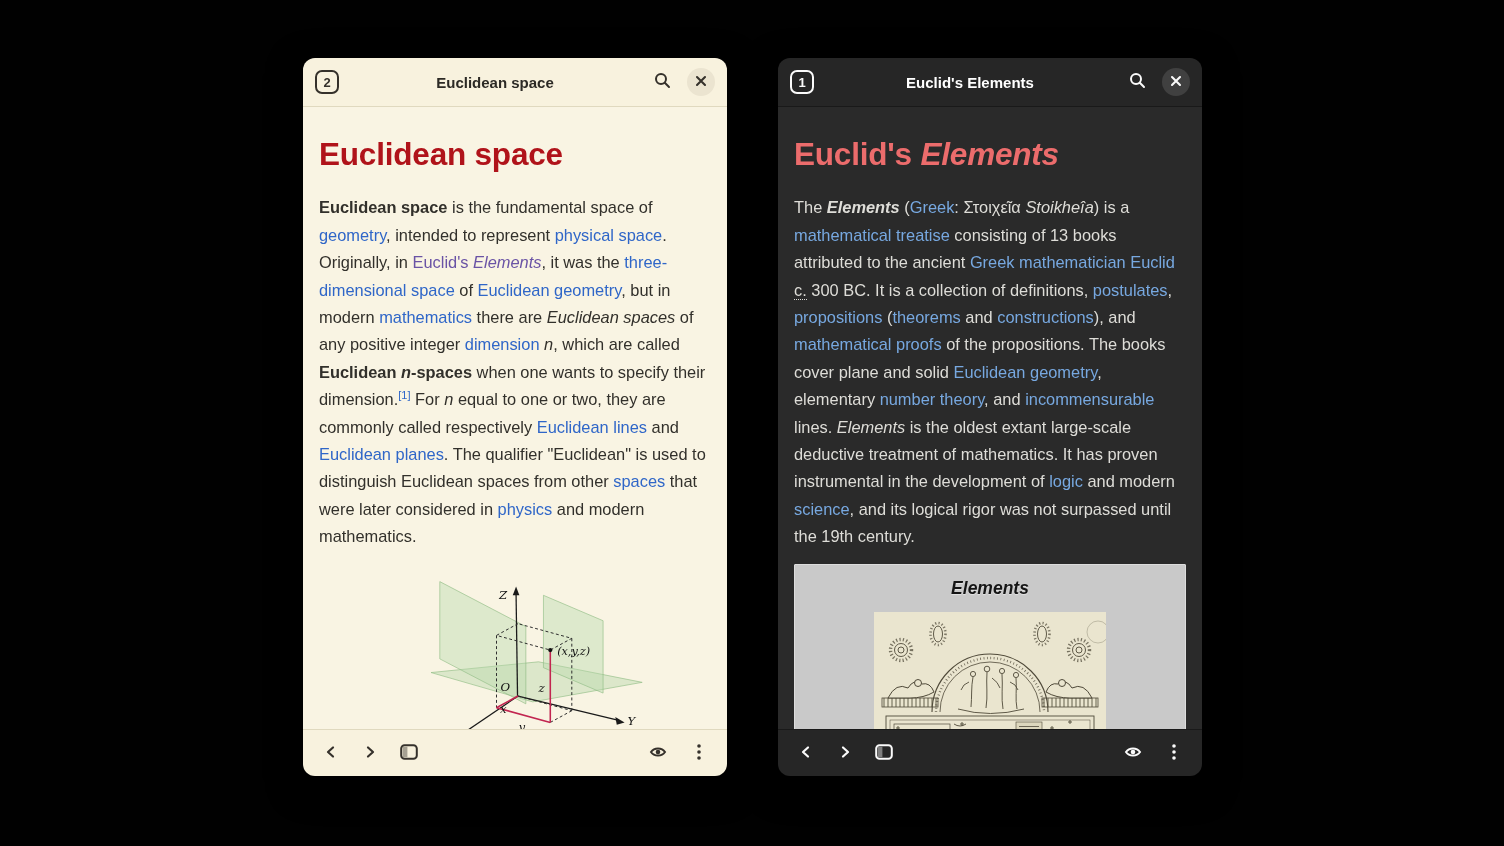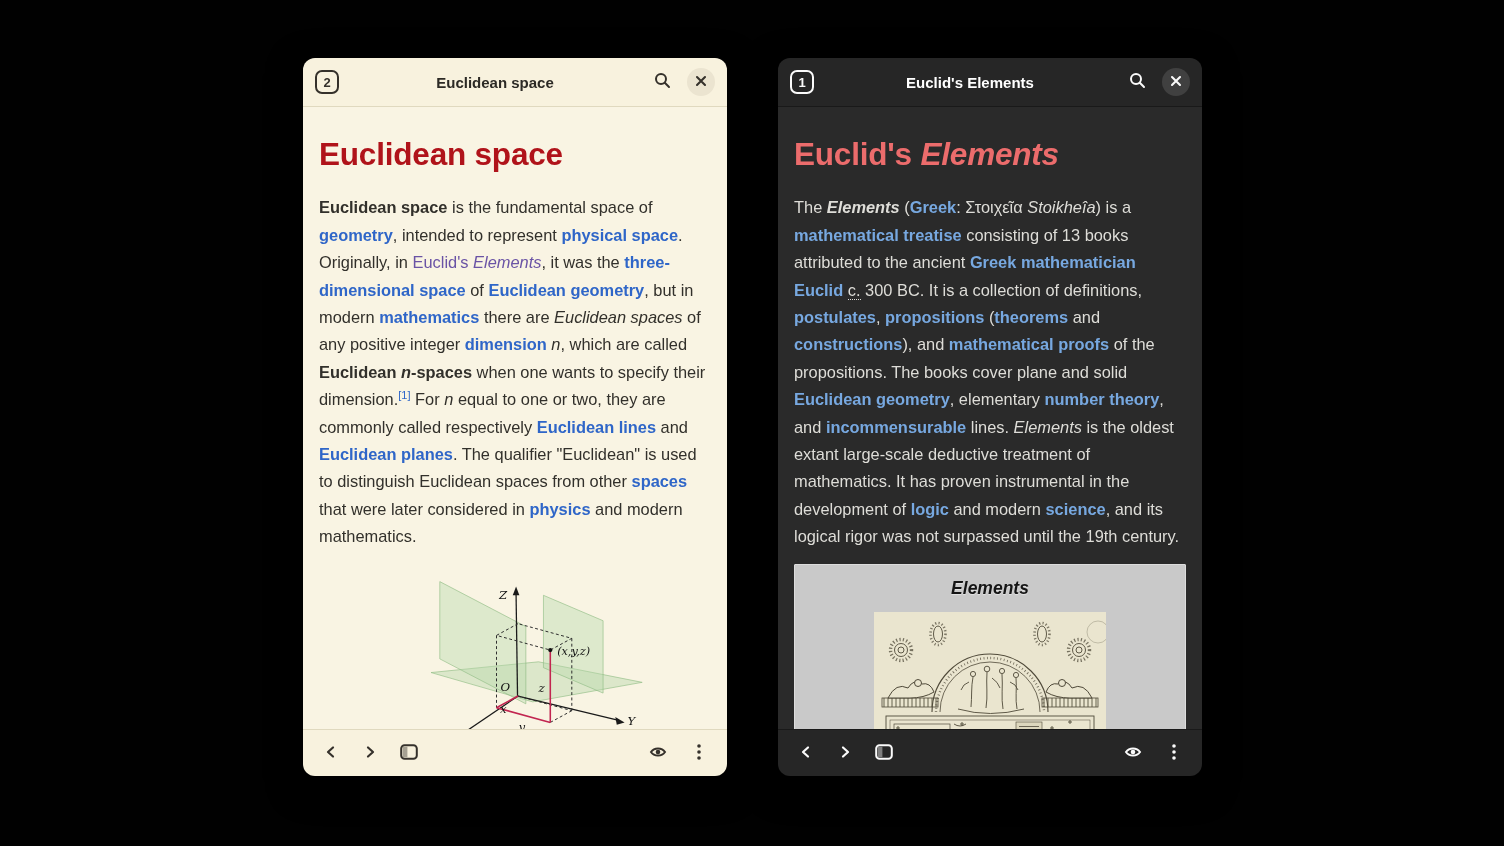--- a/index.html
+++ b/index.html
@@ -50,21 +50,21 @@
   .content{flex:1;overflow:hidden;background:var(--bg);padding:0 16px;}
   .article-title{
     margin:28px 0 0;font-size:31.5px;font-weight:600;letter-spacing:-0.2px;
     color:var(--heading);line-height:1.25;
   }
   .article-p{
     margin:20px 0 4px;font-size:16.4px;line-height:1.67;color:var(--fg);
   }
   .seg-b{font-weight:700;}
   .seg-i{font-style:italic;}
-  .seg-a{color:var(--link);font-weight:bold;}
+  .seg-a{color:var(--link);}
   .seg-av{color:var(--visited);}
   .seg-sup{font-size:11px;vertical-align:6px;color:var(--link);}
   .seg-udot{border-bottom:1.4px dotted currentColor;}
   .fig-3d{margin:22px 0 0 112px;display:block;}
   .img-card{
     margin-top:14px;height:240px;background:#c9c9c9;border:1px solid #dcdcdc;
     box-sizing:border-box;text-align:center;padding-top:13px;border-radius:1px;
   }
   .img-card-caption{
     font-weight:700;font-style:italic;font-size:17.5px;color:#151515;

